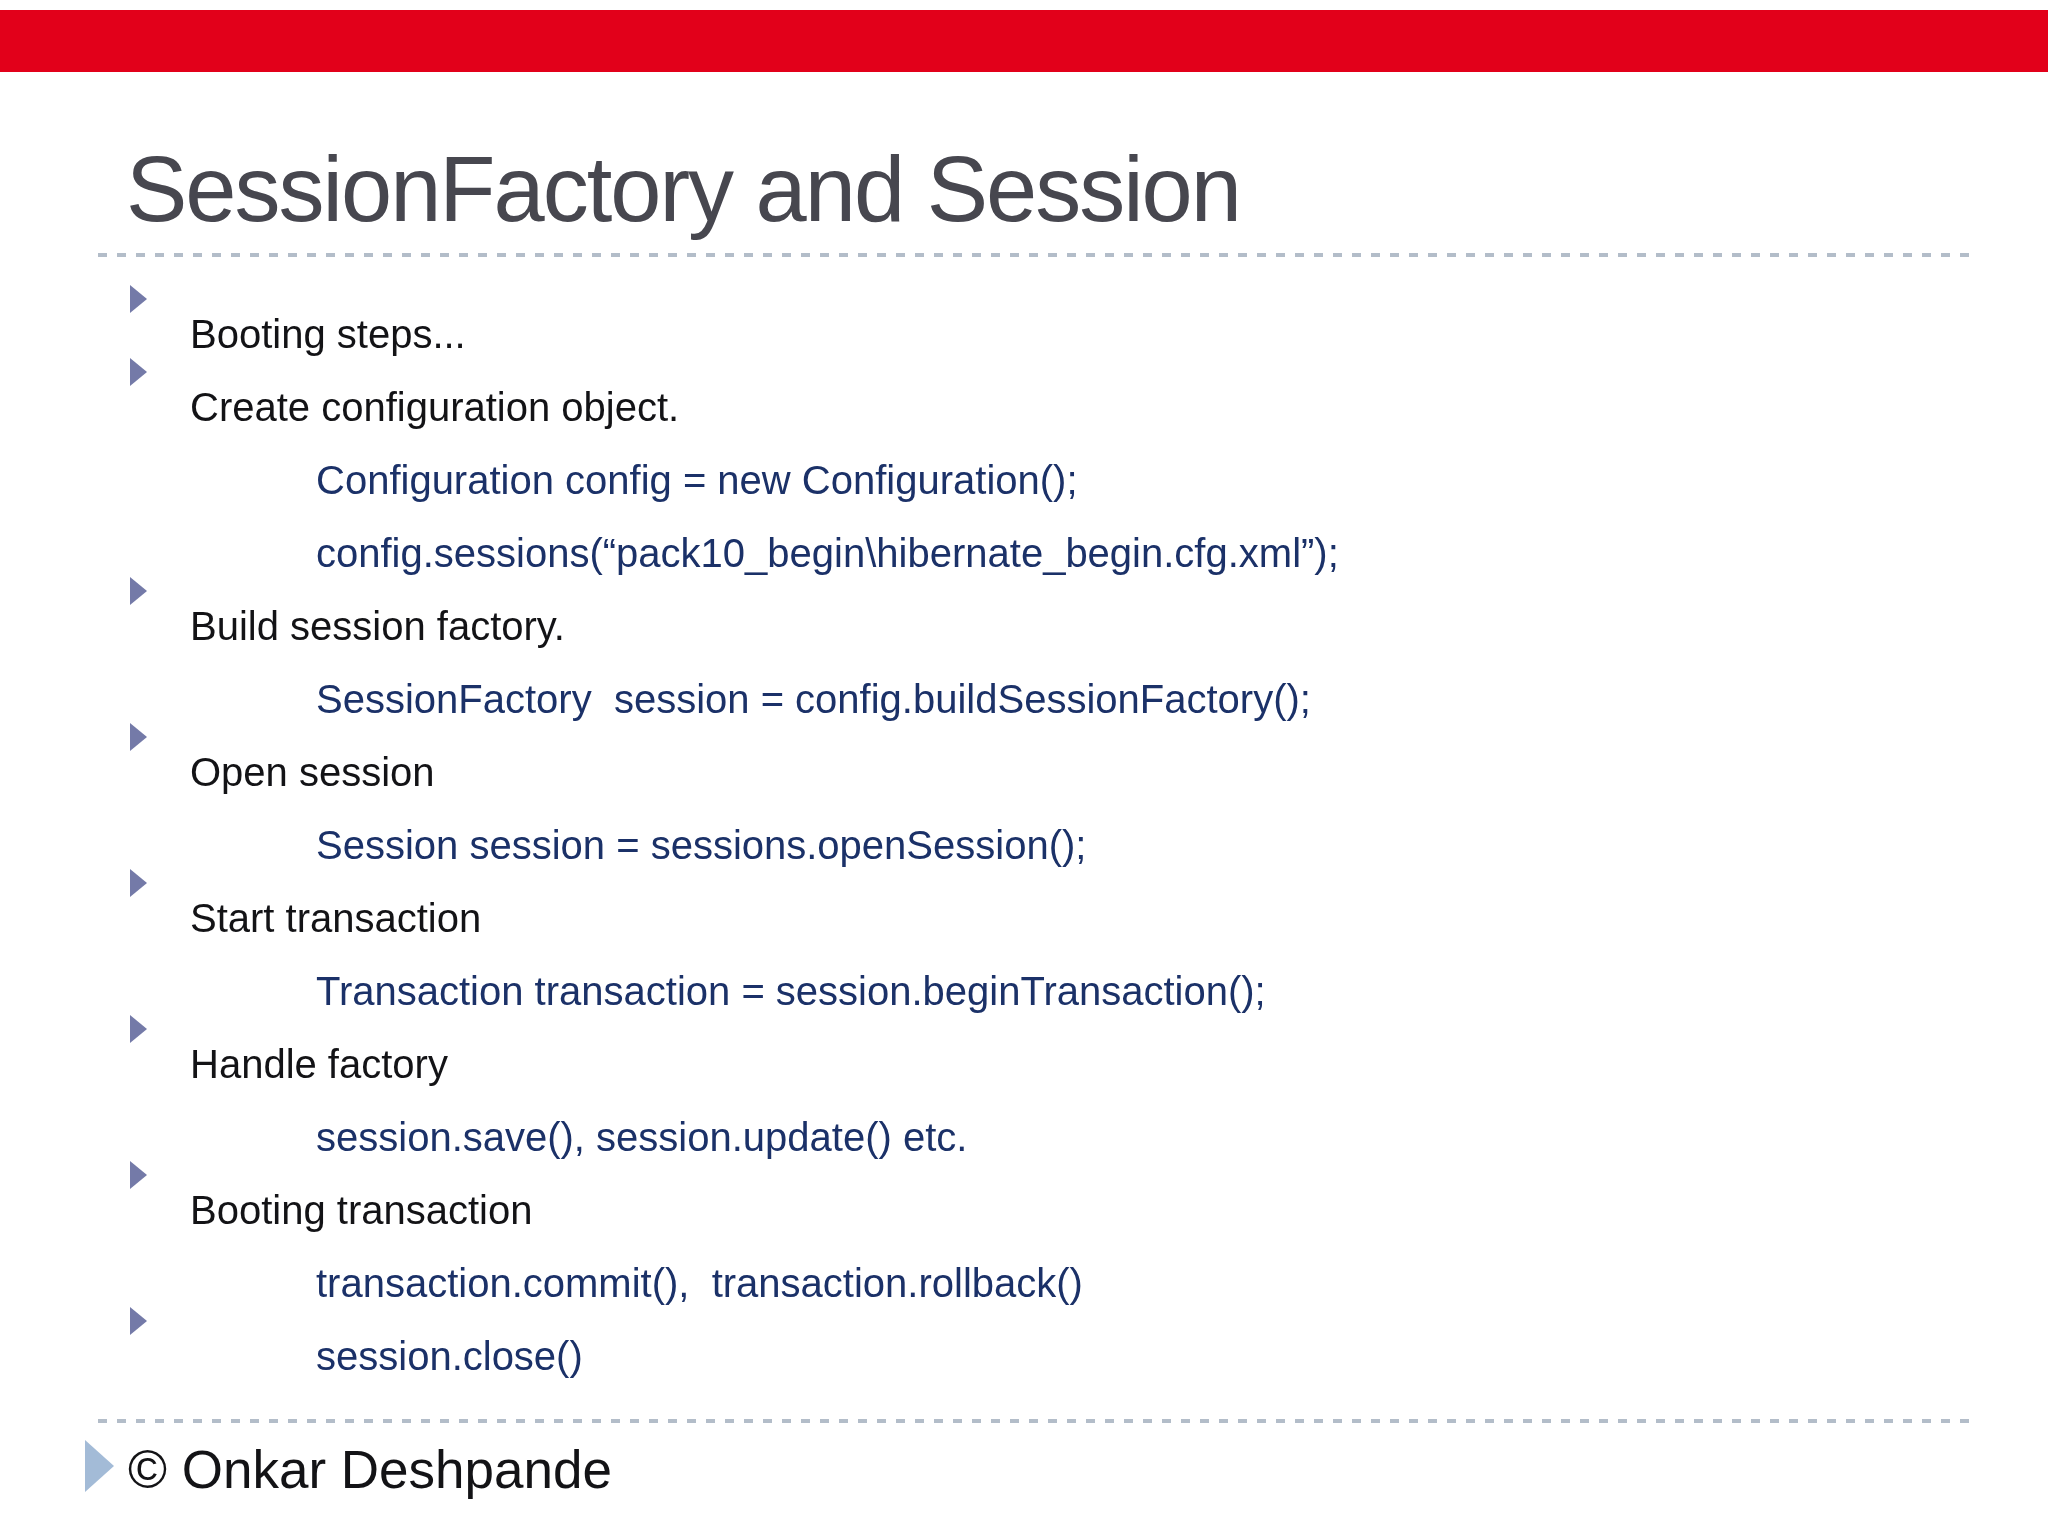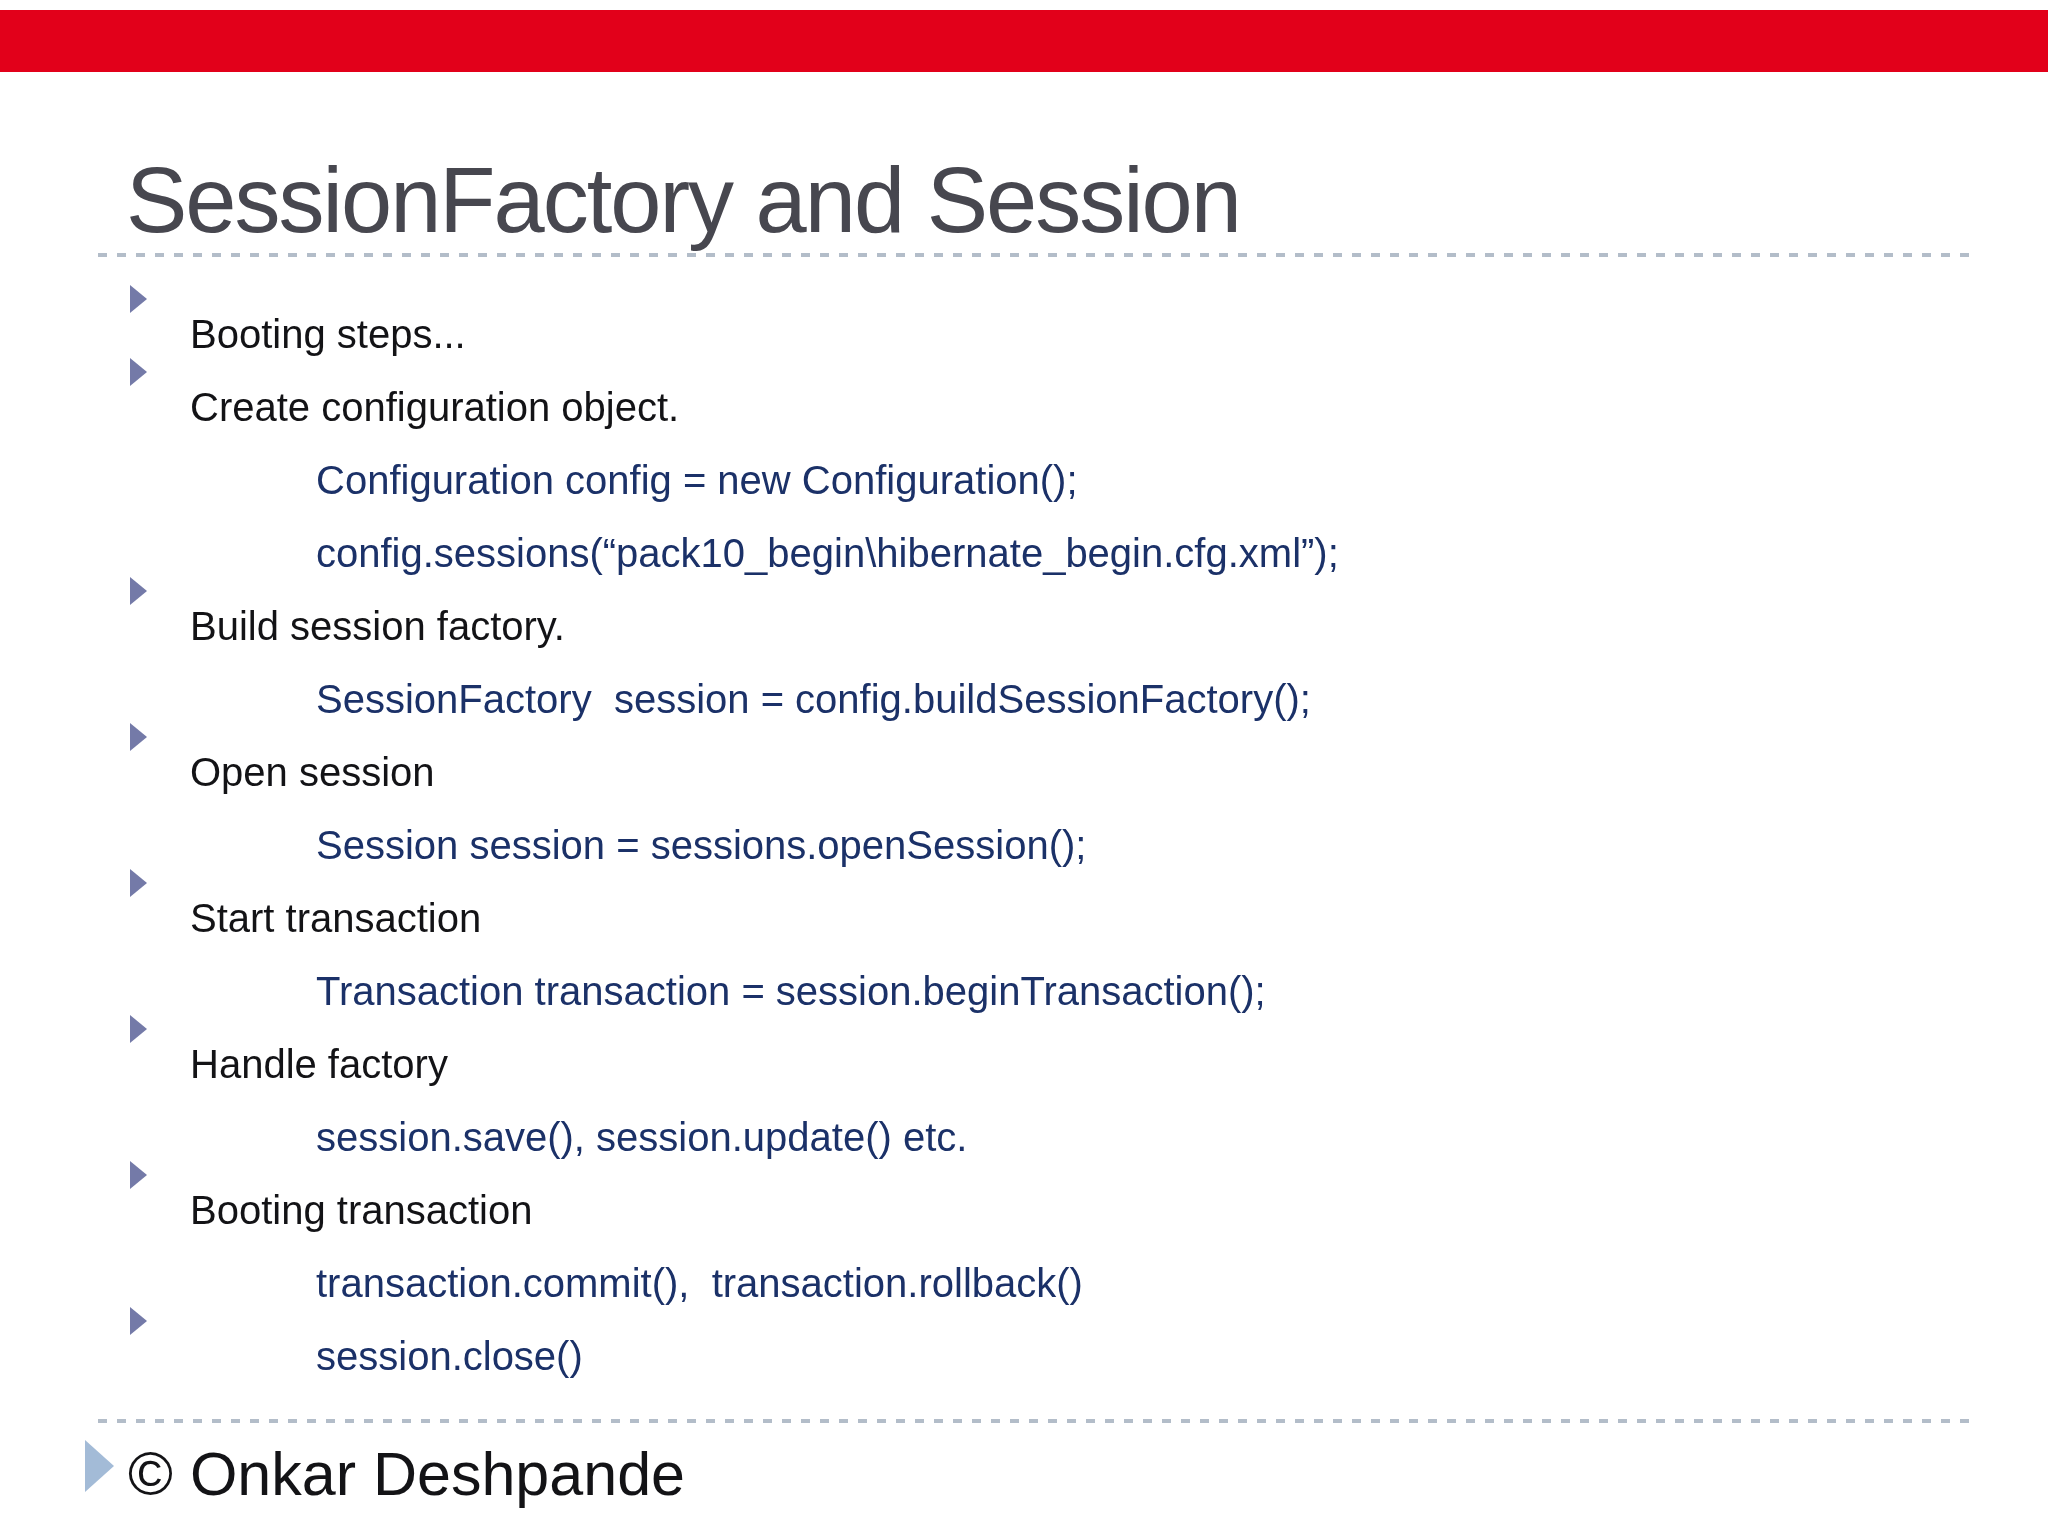--- a/index.html
+++ b/index.html
@@ -19,21 +19,21 @@
     position: absolute;
     left: 0;
     right: 0;
     top: 10px;
     height: 62px;
     background: var(--accent-bar, #e2001a);
   }
   .title {
     position: absolute;
     left: 126px;
-    top: 148px;
+    top: 137px;
     margin: 0;
     font-size: 92px;
     font-weight: 400;
     letter-spacing: -2px;
     color: var(--title-text, #47474f);
     white-space: pre;
   }
   .rule {
     position: absolute;
     height: 4px;
@@ -94,21 +94,21 @@
     width: 0;
     height: 0;
     border-left: 29px solid var(--footer-triangle, #a3bbd7);
     border-top: 26px solid transparent;
     border-bottom: 26px solid transparent;
   }
   .footer-text {
     position: absolute;
     left: 128px;
     top: 7px;
-    font-size: 61px;
+    font-size: 53px;
     color: var(--body-text, #131316);
     white-space: pre;
   }
 </style>
 </head>
 <body>
 
 <div class="slide">
   <div class="accent-bar"></div>
 

